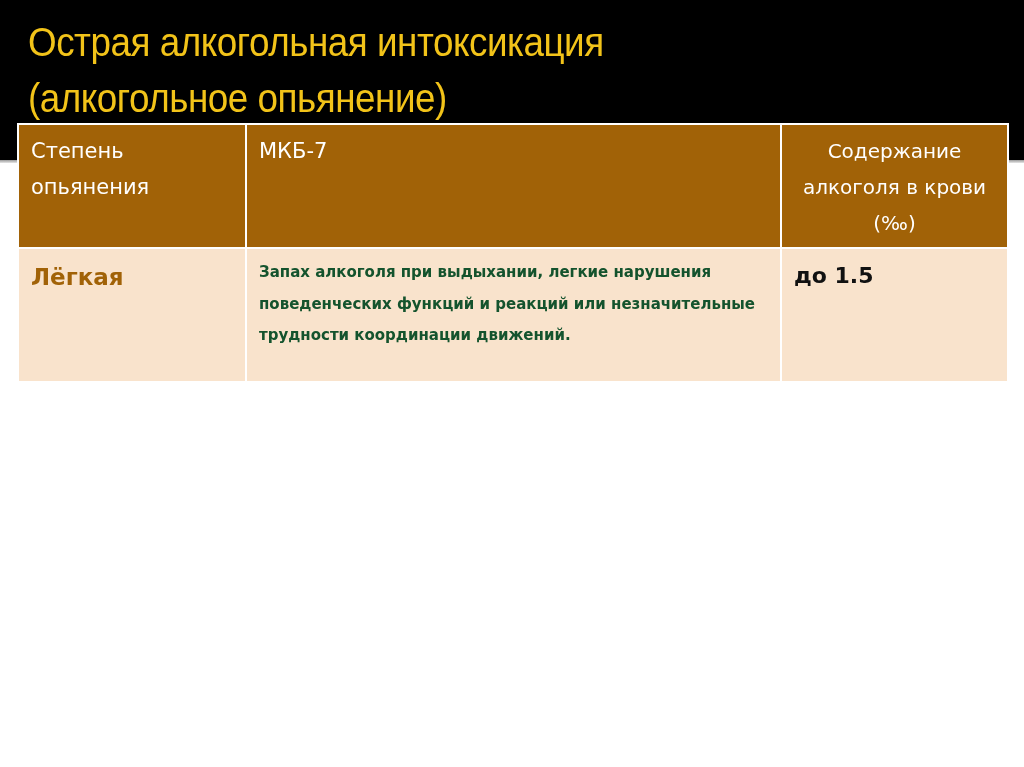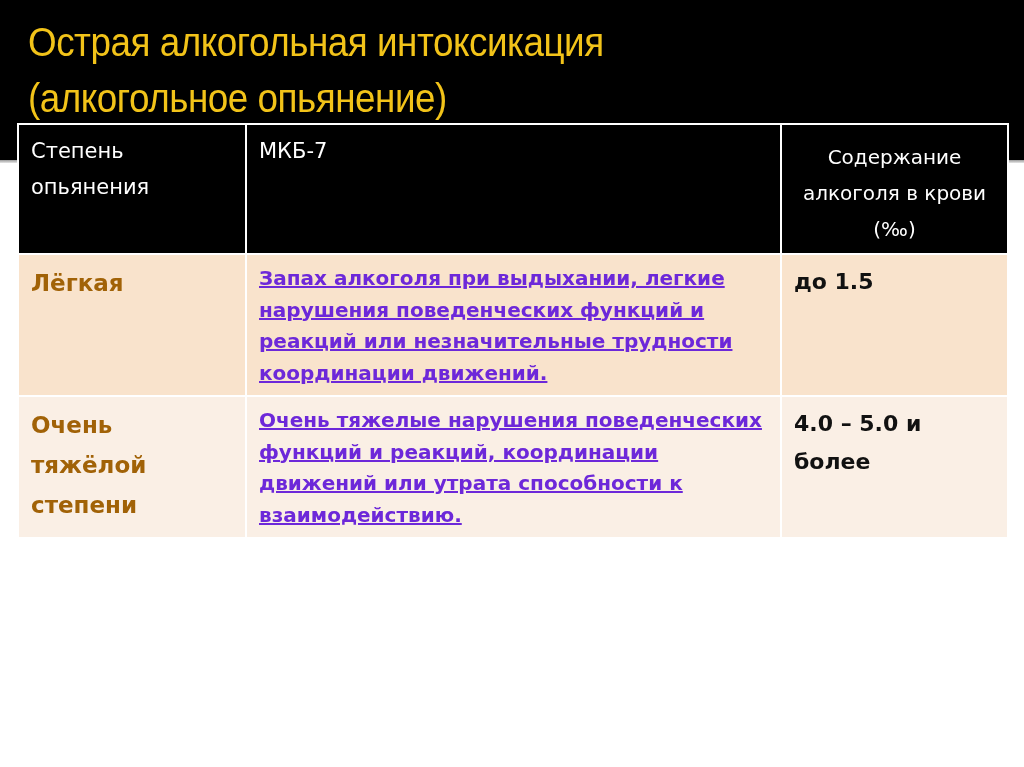--- a/index.html
+++ b/index.html
@@ -30,40 +30,39 @@
     position: absolute; left: 17px; top: 123px;
     width: 990px; border-collapse: collapse; table-layout: fixed;
   }
   table.data td, table.data th {
     border: 2px solid #ffffff;
     vertical-align: top;
     padding: 8px 12px 6px 12px;
     text-align: left;
   }
   table.data thead th {
-    background: #000000;
+    background: #a16207;
     color: #ffffff;
     font-family: "DejaVu Sans", sans-serif;
     font-weight: normal;
     font-size: 21px; line-height: 36px;
     height: 100px;
   }
-  table.data thead th.center { text-align: center; font-size: 20px; line-height: 36px; padding-top: 14px; }
+  table.data thead th.center { text-align: center; font-size: 20px; line-height: 36px; padding-top: 8px; }
   table.data tbody tr:nth-child(odd) td { background: #f9e3cc; }
   table.data tbody tr:nth-child(even) td { background: #faefe5; }
   td.degree {
     font-family: "DejaVu Sans", sans-serif;
     font-size: 23px; line-height: 40px; color: #a16207;
     padding-top: 10px;
   }
   td.desc {
     font-family: "DejaVu Sans", sans-serif;
-    font-size: 20px; line-height: 31.5px; color: #6d28d9;
+    font-size: 15px; line-height: 31.5px; color: #14532d;
     padding-top: 6px;
-    text-decoration: underline;
   }
   td.bac {
     text-align: left;
     font-family: "DejaVu Sans", sans-serif; font-weight: bold;
     font-size: 22px; line-height: 38px; color: #111;
     padding-top: 12px;
   }
   td.desc b, .bold { font-weight: bold; }
   .row1 td { height: 118px; }
   .row2 td { height: 118px; }
@@ -93,19 +92,14 @@
       <th>МКБ-7</th>
       <th class="center">Содержание алкоголя в крови (‰)</th>
     </tr>
   </thead>
   <tbody>
     <tr class="row1">
       <td class="degree bold">Лёгкая</td>
       <td class="desc bold">Запах алкоголя при выдыхании, легкие нарушения поведенческих функций и реакций или незначительные трудности координации движений.</td>
       <td class="bac">до 1.5</td>
     </tr>
-    <tr class="row4">
-      <td class="degree bold">Очень тяжёлой степени</td>
-      <td class="desc bold">Очень тяжелые нарушения поведенческих функций и реакций, координации движений или утрата способности к взаимодействию.</td>
-      <td class="bac">4.0 – 5.0 и более</td>
-    </tr>
   </tbody>
 </table>
 
 </body></html>

